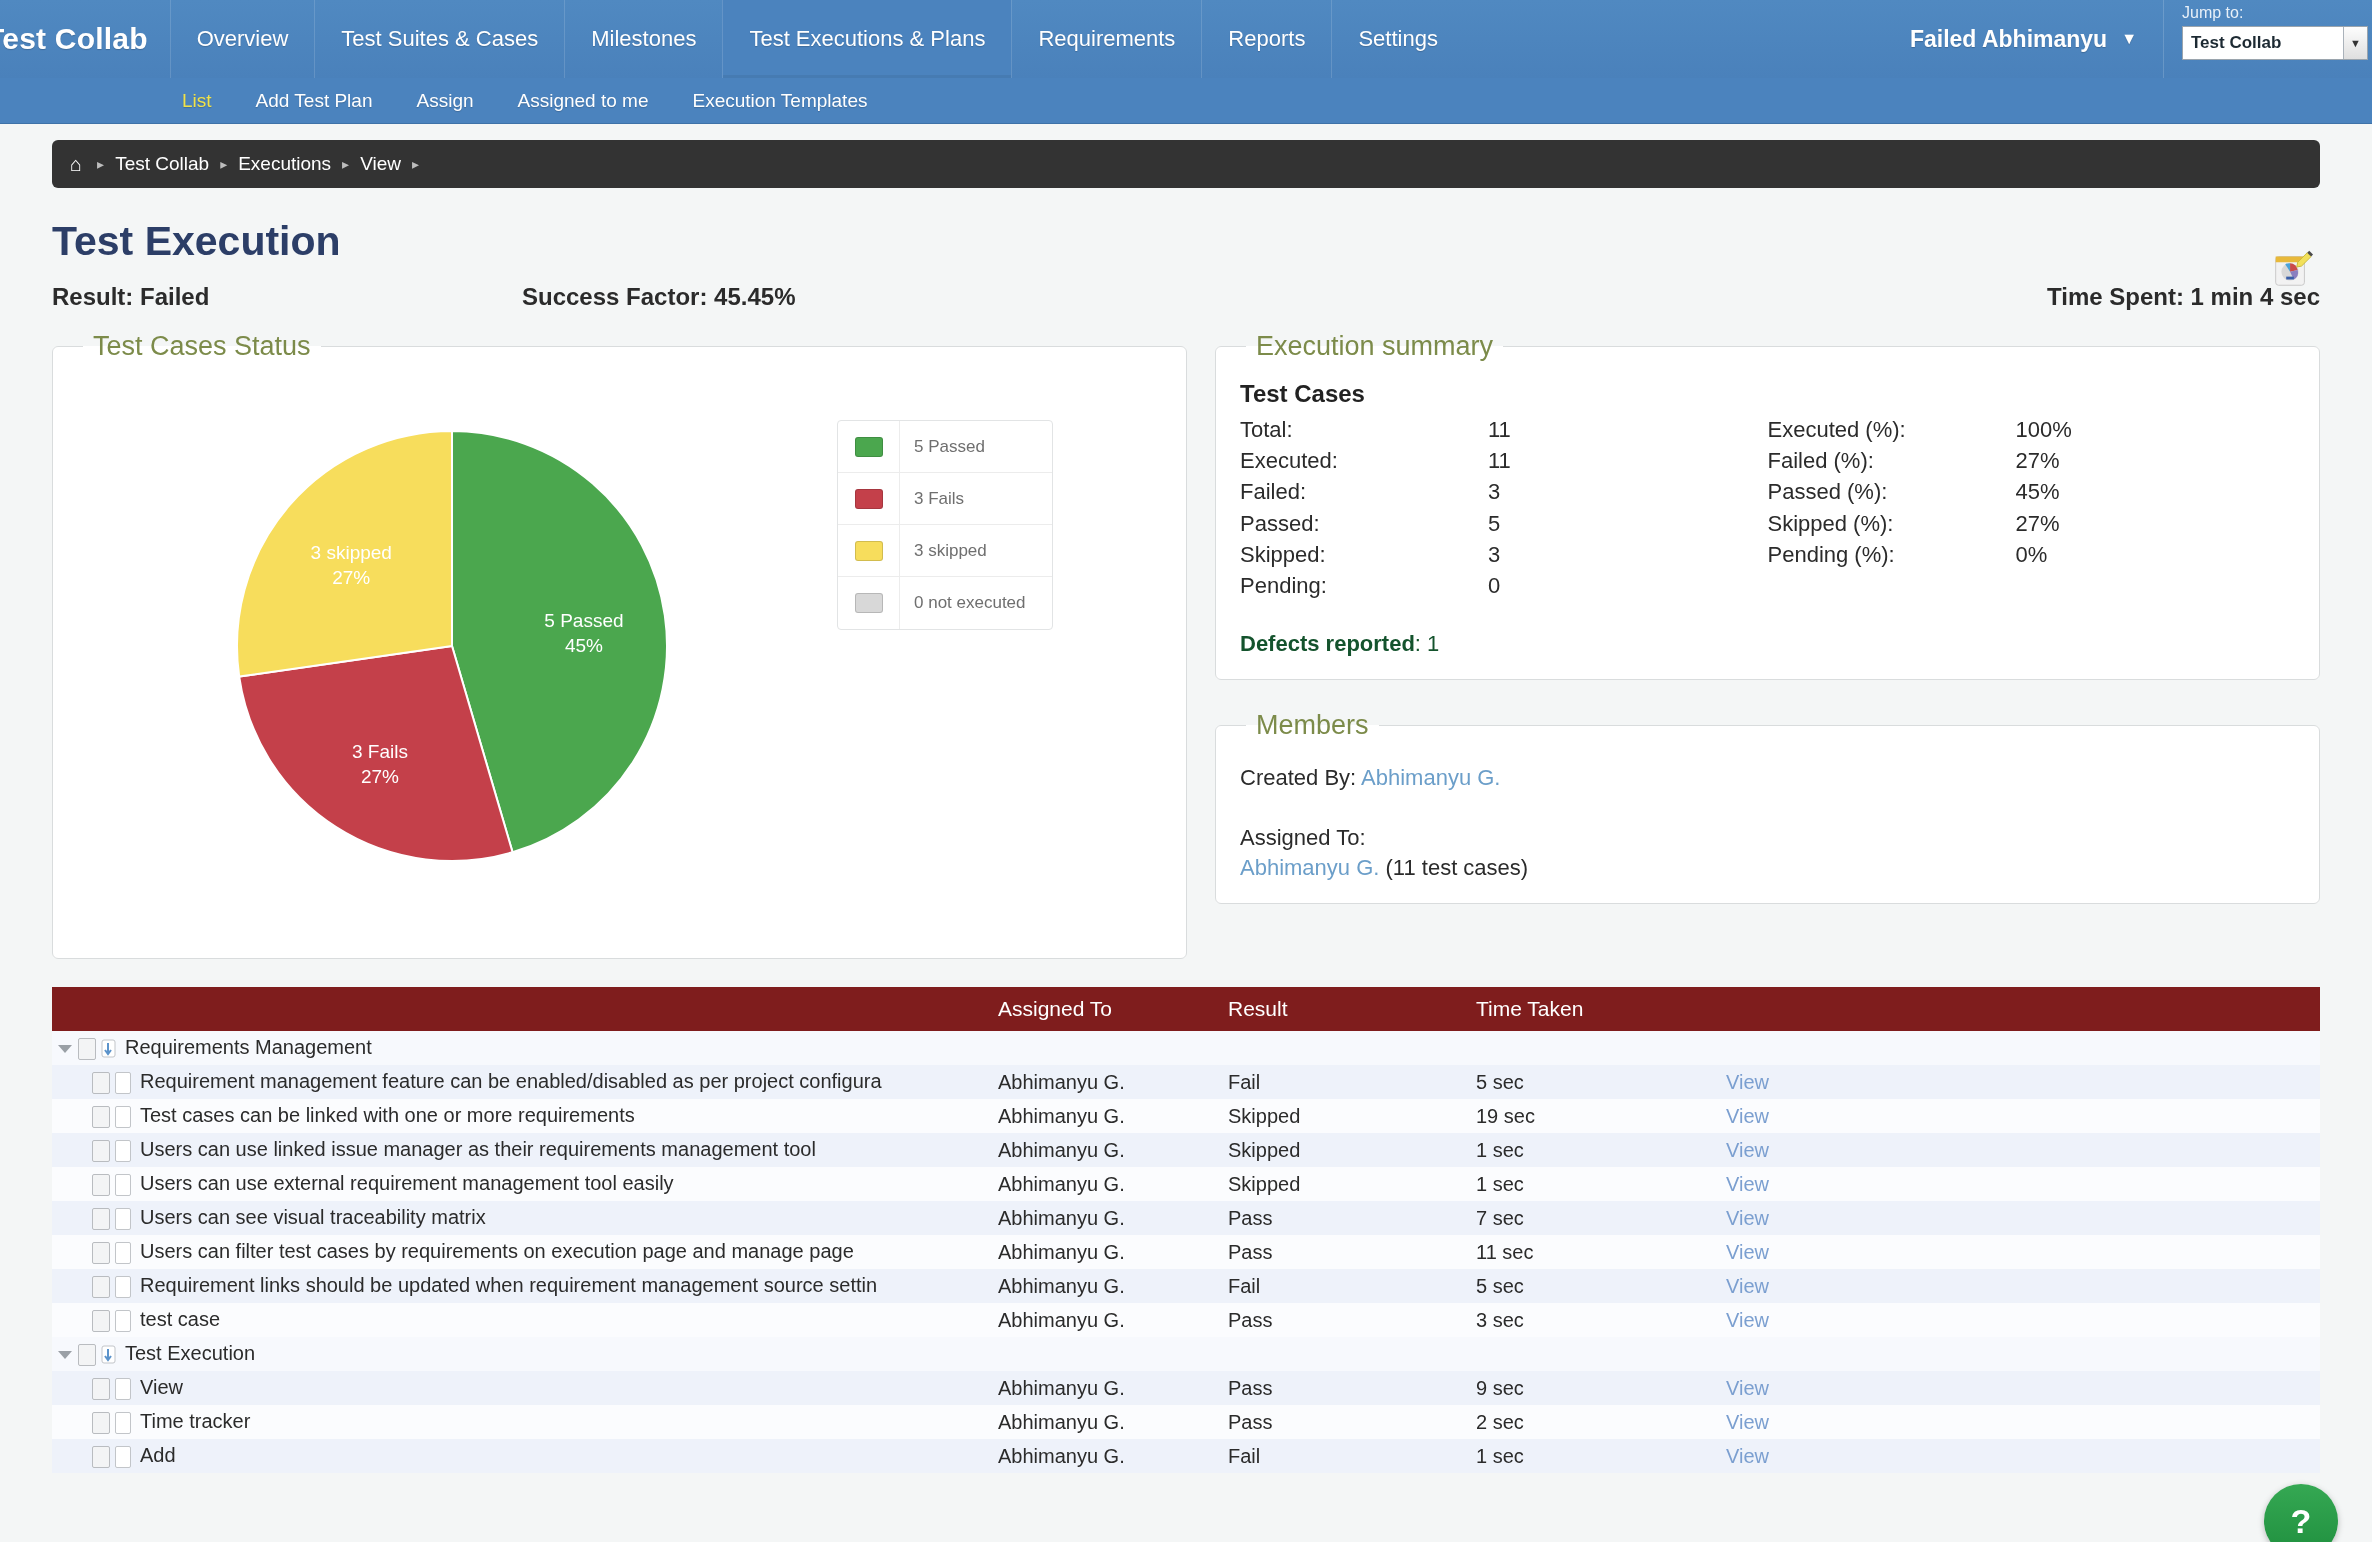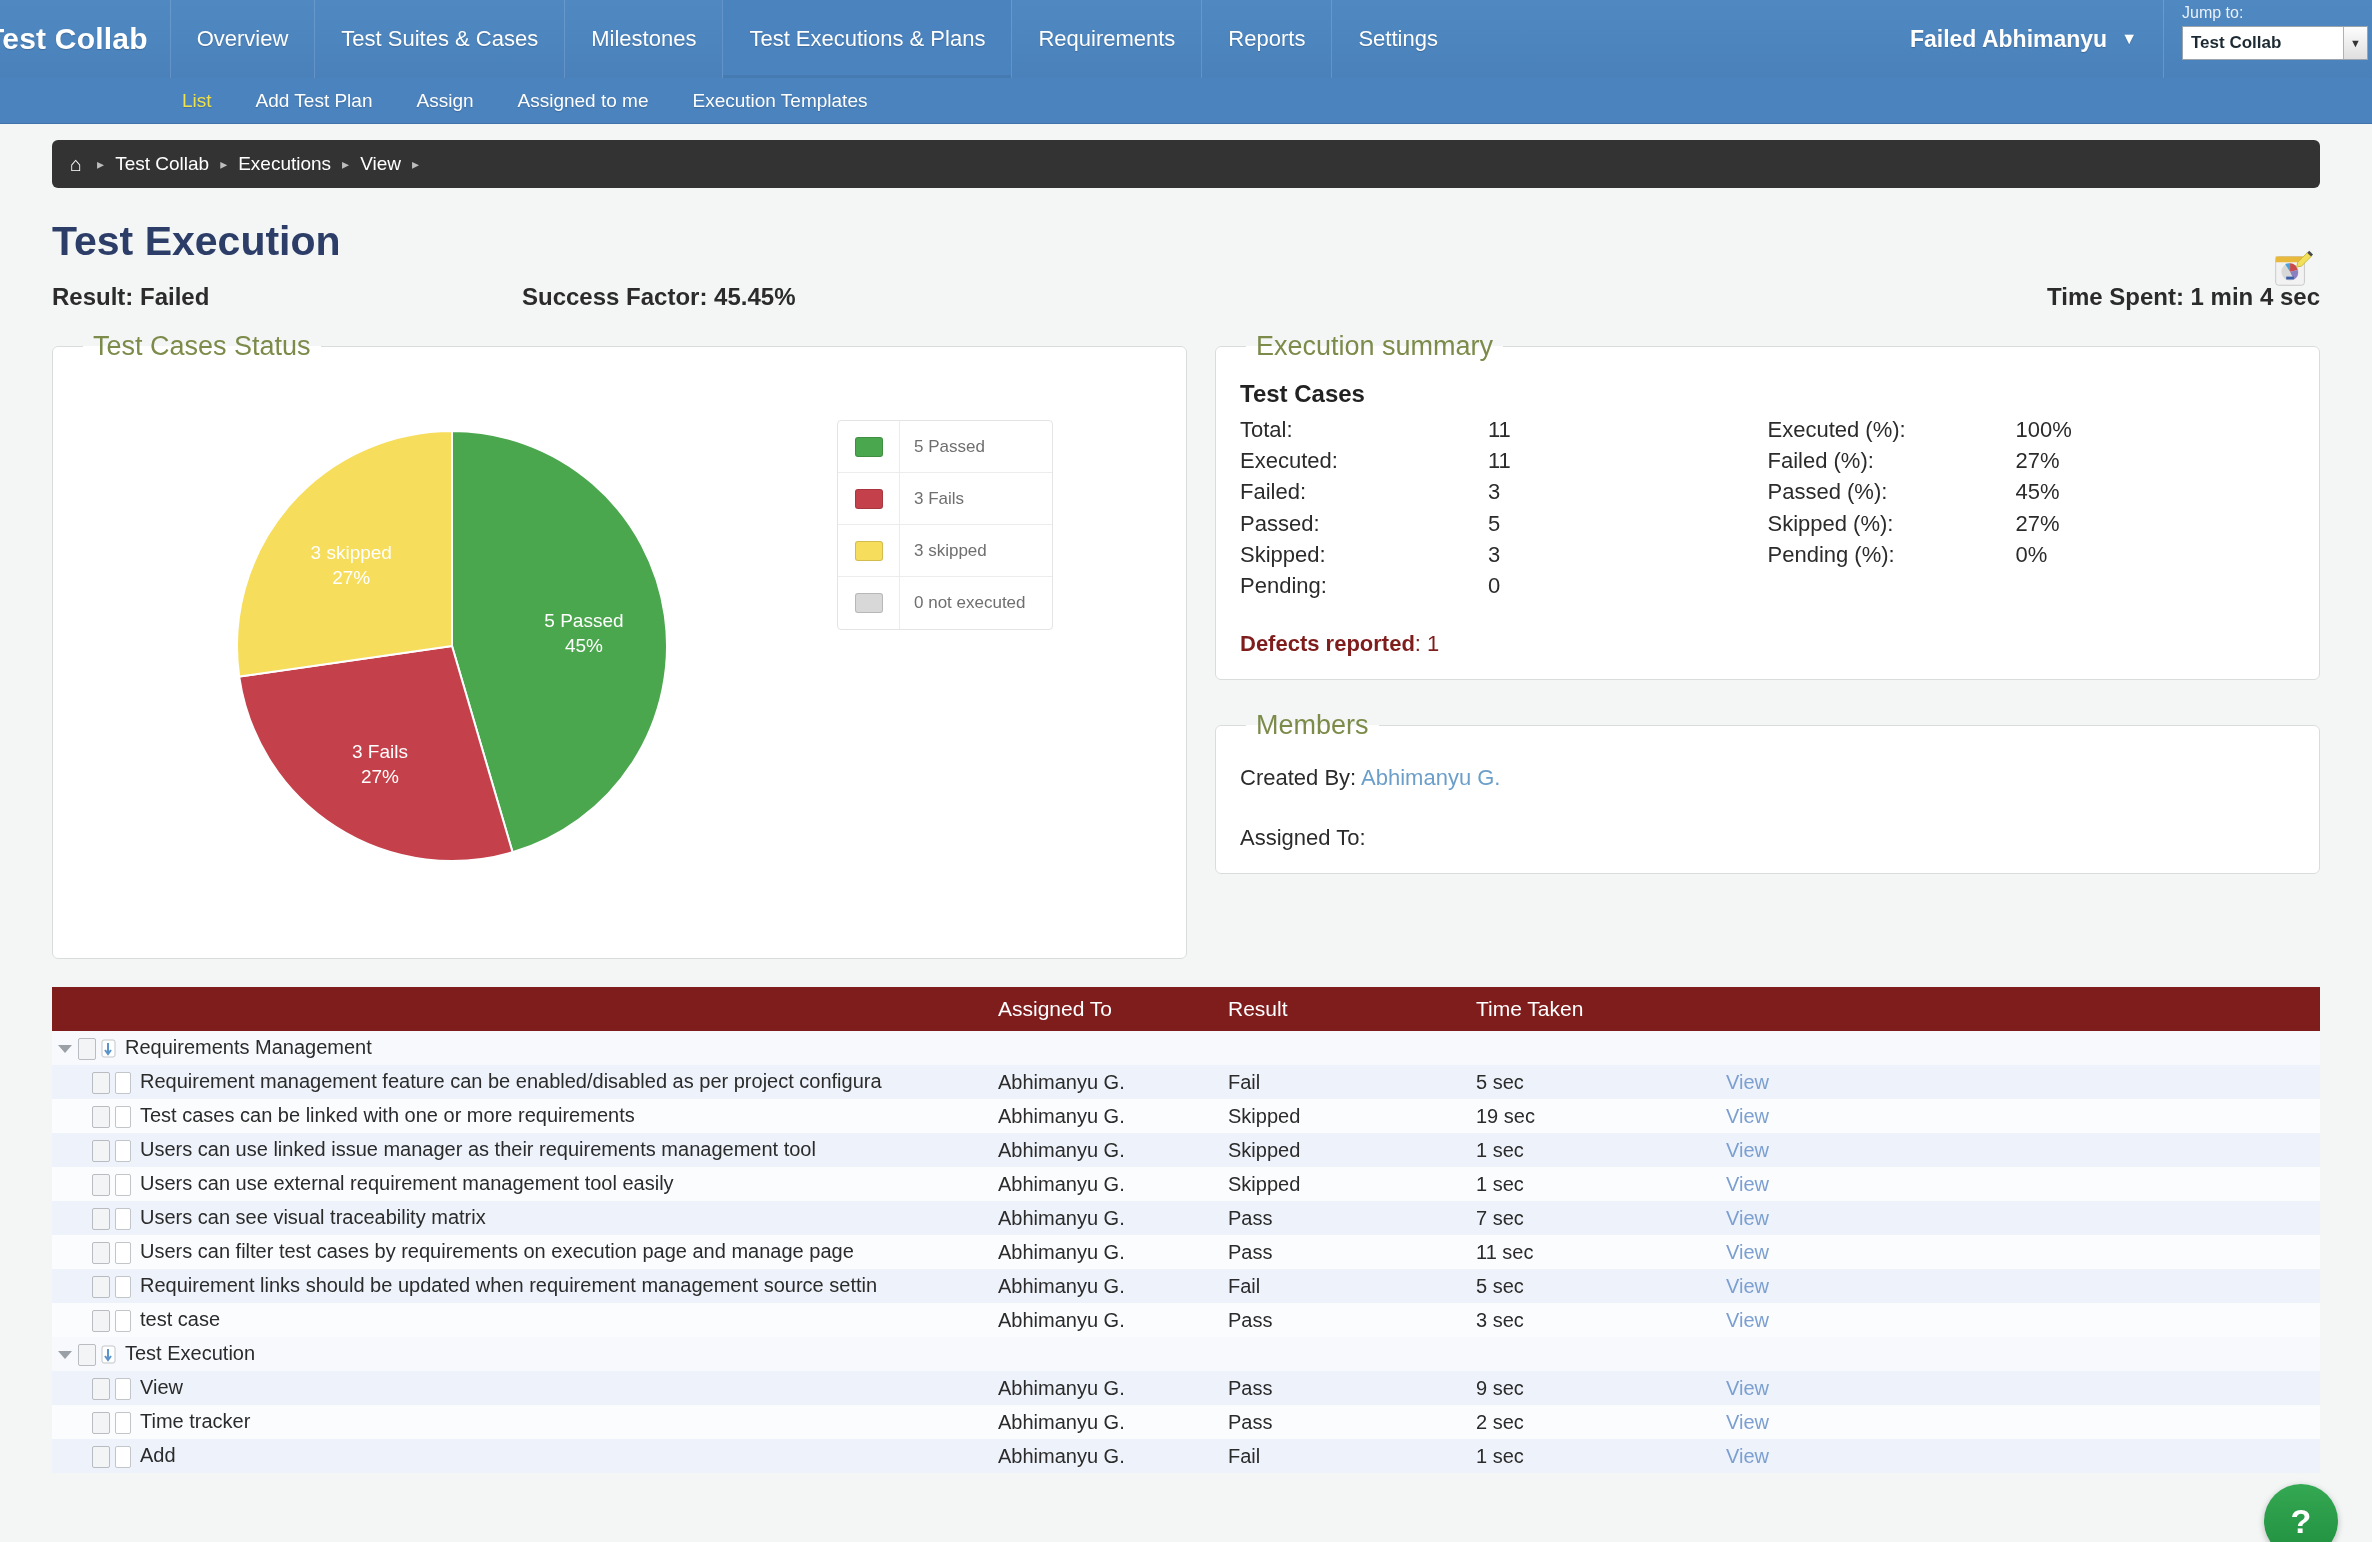--- a/index.html
+++ b/index.html
@@ -165,21 +165,21 @@
   .swatch { width: 28px; height: 20px; border-radius: 3px; border: 1px solid rgba(0,0,0,.15); }
   .legendrow .txt { padding-left: 14px; font-size: 17px; color: #6f6f6f; }
 
   
   .sumtitle { font-size: 24px; font-weight: bold; color: #222; margin: 4px 0 6px 0; }
   .sumgrid { display: flex; }
   .sumcol { width: 50%; }
   .sumline { display: flex; font-size: 22px; color: #2b2b2b; line-height: 1.42; }
   .sumline .k { width: 248px; }
   .sumline .v { }
-  .defects { margin-top: 30px; font-size: 22px; color: #7f1d1d; }
+  .defects { margin-top: 30px; font-size: 22px; color: #14532d; }
   .defects b { font-weight: bold; }
 
   .memline { font-size: 22px; color: #2b2b2b; margin-top: 10px; }
   .memline.gap { margin-top: 34px; }
   .lnk { color: #6b9ec9; }
 
   
   .tablewrap { margin-top: 28px; }
   table.grid { width: 100%; border-collapse: collapse; table-layout: fixed; }
   table.grid thead th {
@@ -432,20 +432,23 @@
           <b>Defects reported</b><span>: 1</span>
         </div>
       </fieldset>
 
       <fieldset class="card" style="margin-top:30px;">
         <legend>Members</legend>
         <div class="memline">
           <span>Created By: </span><span class="lnk">Abhimanyu G.</span>
         </div>
         <div class="memline gap">Assigned To:</div>
+        <div class="memline" style="margin-top:4px;">
+          <span class="lnk">Abhimanyu G.</span><span> (11 test cases)</span>
+        </div>
       </fieldset>
     </div>
   </div>
 
   <div class="tablewrap">
     <table class="grid">
       <thead>
         <tr>
           <th class="c-name"></th>
           <th class="c-assigned">Assigned To</th>

